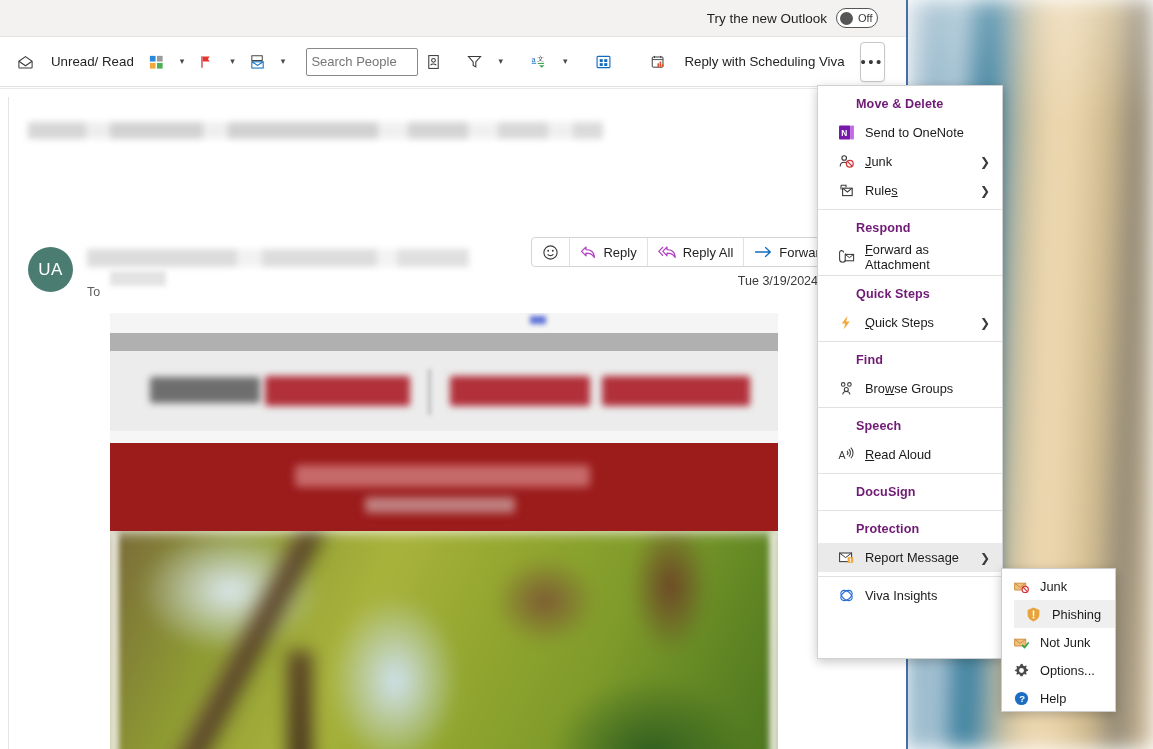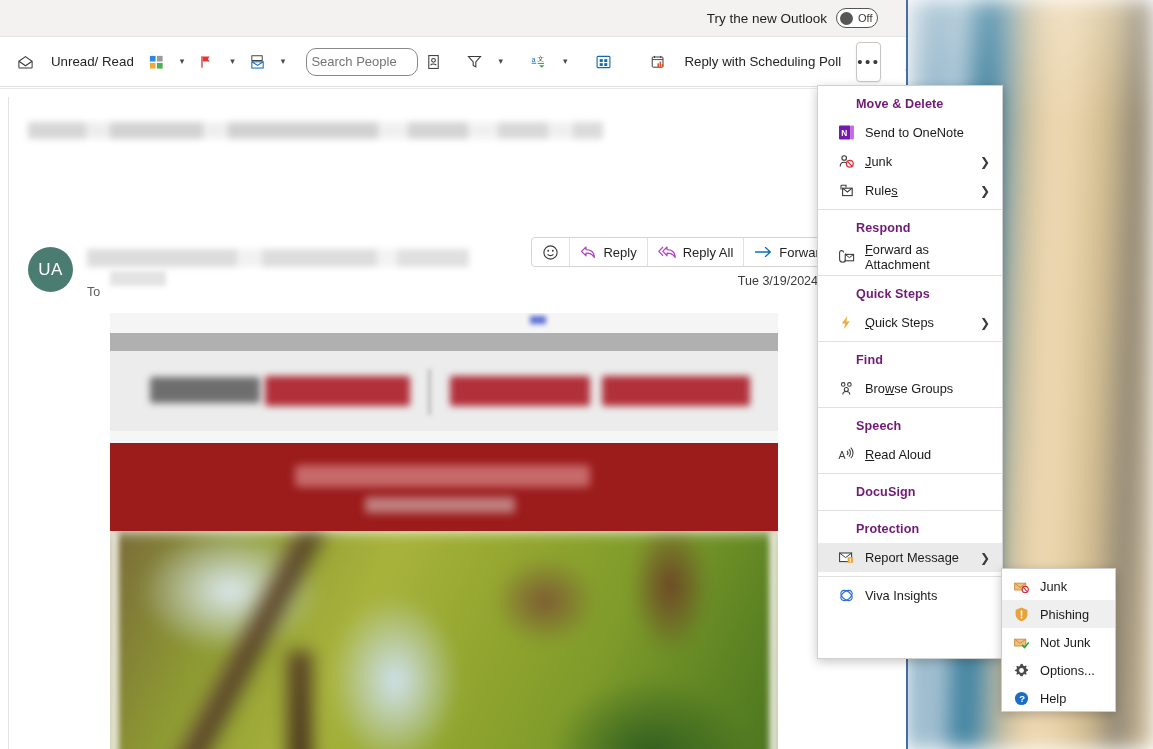--- a/index.html
+++ b/index.html
@@ -80,21 +80,21 @@
     display: flex; align-items: center; height: 34px;
     padding: 0 7px; border-radius: 4px; cursor: pointer;
     color: #252423; font-size: 13.3px; white-space: nowrap;
   }
   .rb-label { margin-left: 7px; }
   .rb-sep { width: 1px; height: 26px; background: #dedbd9; margin: 0 7px; }
   .caret {
     margin-left: 5px; font-size: 9px; color: #4a4a4a; line-height: 1;
   }
   .search-people {
-    width: 112px; height: 28px; border: 1px solid #8a8886; border-radius: 10px;
+    width: 112px; height: 28px; border: 1px solid #8a8886; border-radius: 2px;
     background: #fff; font-size: 13px; color: #000000;
     padding: 0 4px; outline: none; font-family: "Liberation Sans", sans-serif;
   }
   .ellipsis-btn {
     width: 33px; height: 40px; border: 1px solid #c9c7c5; border-radius: 4px;
     background: #fff; display: flex; align-items: center; justify-content: center;
     margin-left: 8px; cursor: pointer; position: relative; z-index: 5;
     box-shadow: 0 1px 2px rgba(0,0,0,.08);
   }
   .ellipsis-btn span { letter-spacing: 2.5px; font-size: 15px; color: #3b3a39; }
@@ -279,21 +279,21 @@
   
   .sub-menu {
     position: absolute; left: 1001px; top: 568px; width: 115px; height: 144px;
     background: #ffffff; border: 1px solid #cdcdcd;
     box-shadow: 0 3px 10px rgba(0,0,0,.22); z-index: 40; padding: 3px 0;
   }
   .sub-item {
     display: flex; align-items: center; height: 28px;
     padding-left: 11px; cursor: pointer; font-size: 12.8px; color: #1b1a19;
   }
-  .sub-item.selected { background: #efefef; }
+  .sub-item.selected { background: #efefef; margin-left: 12px; }
   .sub-ico {
     width: 17px; height: 17px; margin-right: 10px; flex: 0 0 auto;
     display: flex; align-items: center; justify-content: center;
   }
 
   svg { display: block; }
 </style>
 </head>
 <body>
 
@@ -418,21 +418,21 @@
         <span class="ctx-ico">
           <svg width="19" height="18" viewBox="0 0 19 18">
             <rect x="2.5" y="3.4" width="12" height="11.4" rx="1" fill="#fff" stroke="#3b3a39" stroke-width="1.1"></rect>
             <path d="M2.5 6.3h12" stroke="#3b3a39" stroke-width="1"></path>
             <path d="M5 2.2v2.4M12 2.2v2.4" stroke="#3b3a39" stroke-width="1.1"></path>
             <rect x="8.3" y="10.5" width="1.8" height="4" fill="#d8542f"></rect>
             <rect x="10.7" y="8.5" width="1.8" height="6" fill="#d8542f"></rect>
             <rect x="13.1" y="11.5" width="1.8" height="3" fill="#d8542f"></rect>
           </svg>
         </span>
-        <span class="rb-label">Reply with Scheduling Poll</span>
+        <span class="rb-label">Reply with Scheduling Viva</span>
       </div>
 
       <div class="ellipsis-btn">
         <span>•••</span>
       </div>
 
       <div class="ribbon-collapse">
         <svg width="13" height="9" viewBox="0 0 13 9">
           <path d="M1 1.5 6.5 7 12 1.5" fill="none" stroke="#3b3a39" stroke-width="1.4"></path>
         </svg>

